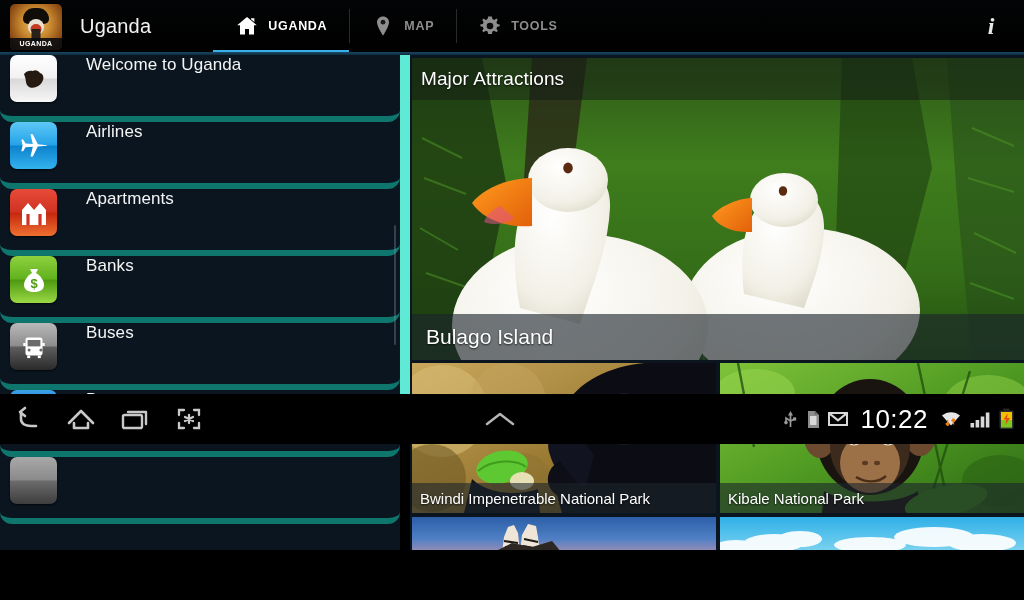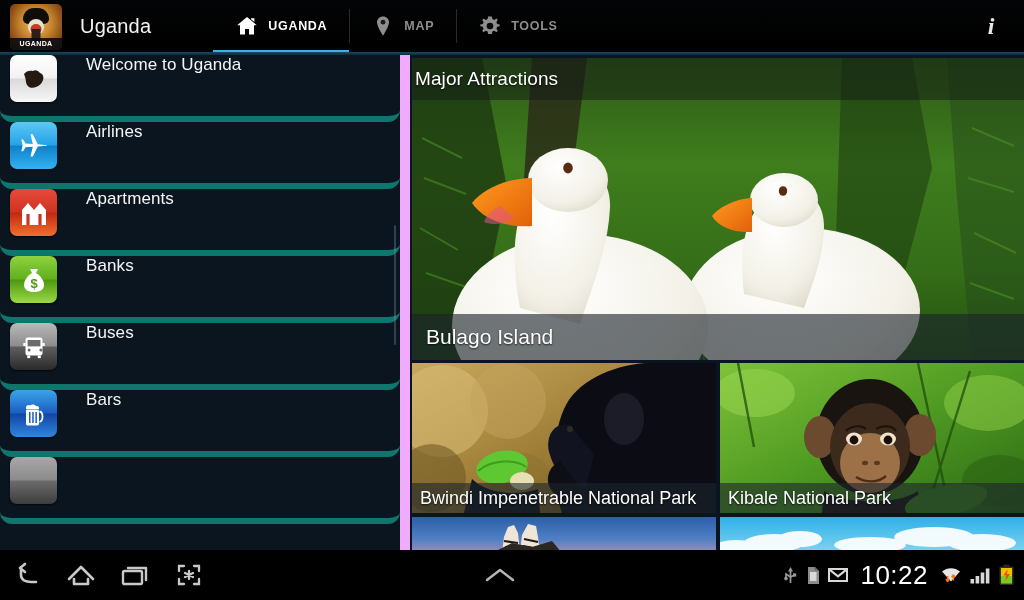--- a/index.html
+++ b/index.html
@@ -2,21 +2,21 @@
 <html><head>
 <meta charset="utf-8">
 <style>
   * { margin:0; padding:0; box-sizing:border-box; }
   html,body {
     width:1024px; height:600px; overflow:hidden;
     background:#000;
     font-family:"Liberation Sans", sans-serif;
     -webkit-font-smoothing:antialiased;
   }
-  #app { position:relative; width:1024px; height:600px; background:#f0abfc; }
+  #app { position:relative; width:1024px; height:444px; background:#5eead4; }
 
   
   .actionbar {
     position:absolute; left:0; top:0; width:1024px; height:52px;
     background:linear-gradient(to bottom,#030405 0%, #000000 100%);
     display:flex; align-items:center;
   }
   .ab-underline {
     position:absolute; left:0; top:52px; width:1024px; height:3px;
     background:linear-gradient(to bottom,#1b4a66,#0d2a3c);
@@ -129,21 +129,21 @@
     position:absolute; left:2px; top:3px; width:612px; height:302px; overflow:hidden;
     background:#2d4a18;
   }
   .hero-photo { position:absolute; inset:0; }
   .hero-title-bar {
     position:absolute; left:0; top:0; width:100%; height:42px;
     background:rgba(18,26,20,0.50);
     display:flex; align-items:center;
   }
   .hero-title-bar span {
-    color:#ffffff; font-size:19px; margin-left:3px; letter-spacing:.1px;
+    color:#ffffff; font-size:19px; margin-left:9px; letter-spacing:.1px;
     text-shadow:0 1px 2px rgba(0,0,0,.75);
   }
   .hero-cap-bar {
     position:absolute; left:0; bottom:0; width:100%; height:46px;
     background:rgba(28,36,44,0.62);
     display:flex; align-items:center;
   }
   .hero-cap-bar span {
     color:#ffffff; font-size:21px; margin-left:14px;
     text-shadow:0 1px 2px rgba(0,0,0,.75);
@@ -155,21 +155,21 @@
   .thumb {
     position:relative; width:304px; height:150px; overflow:hidden; background:#132036;
   }
   .thumb.r2 { height:36px; }
   .thumb-photo { position:absolute; inset:0; }
   .thumb-cap {
     position:absolute; left:0; bottom:0; width:100%; height:30px;
     background:rgba(28,36,44,0.60); display:flex; align-items:center;
   }
   .thumb-cap span {
-    color:#ffffff; font-size:18px; margin-left:8px;
+    color:#ffffff; font-size:15px; margin-left:8px;
     text-shadow:0 1px 2px rgba(0,0,0,.8);
   }
 
   
   .sysbar {
     position:absolute; left:0; bottom:0; width:1024px; height:50px;
     background:#000; display:flex; align-items:center;
   }
   .nav-btn { width:54px; height:50px; display:flex; align-items:center; justify-content:center; cursor:pointer; }
   .nav-btn svg { display:block; }

